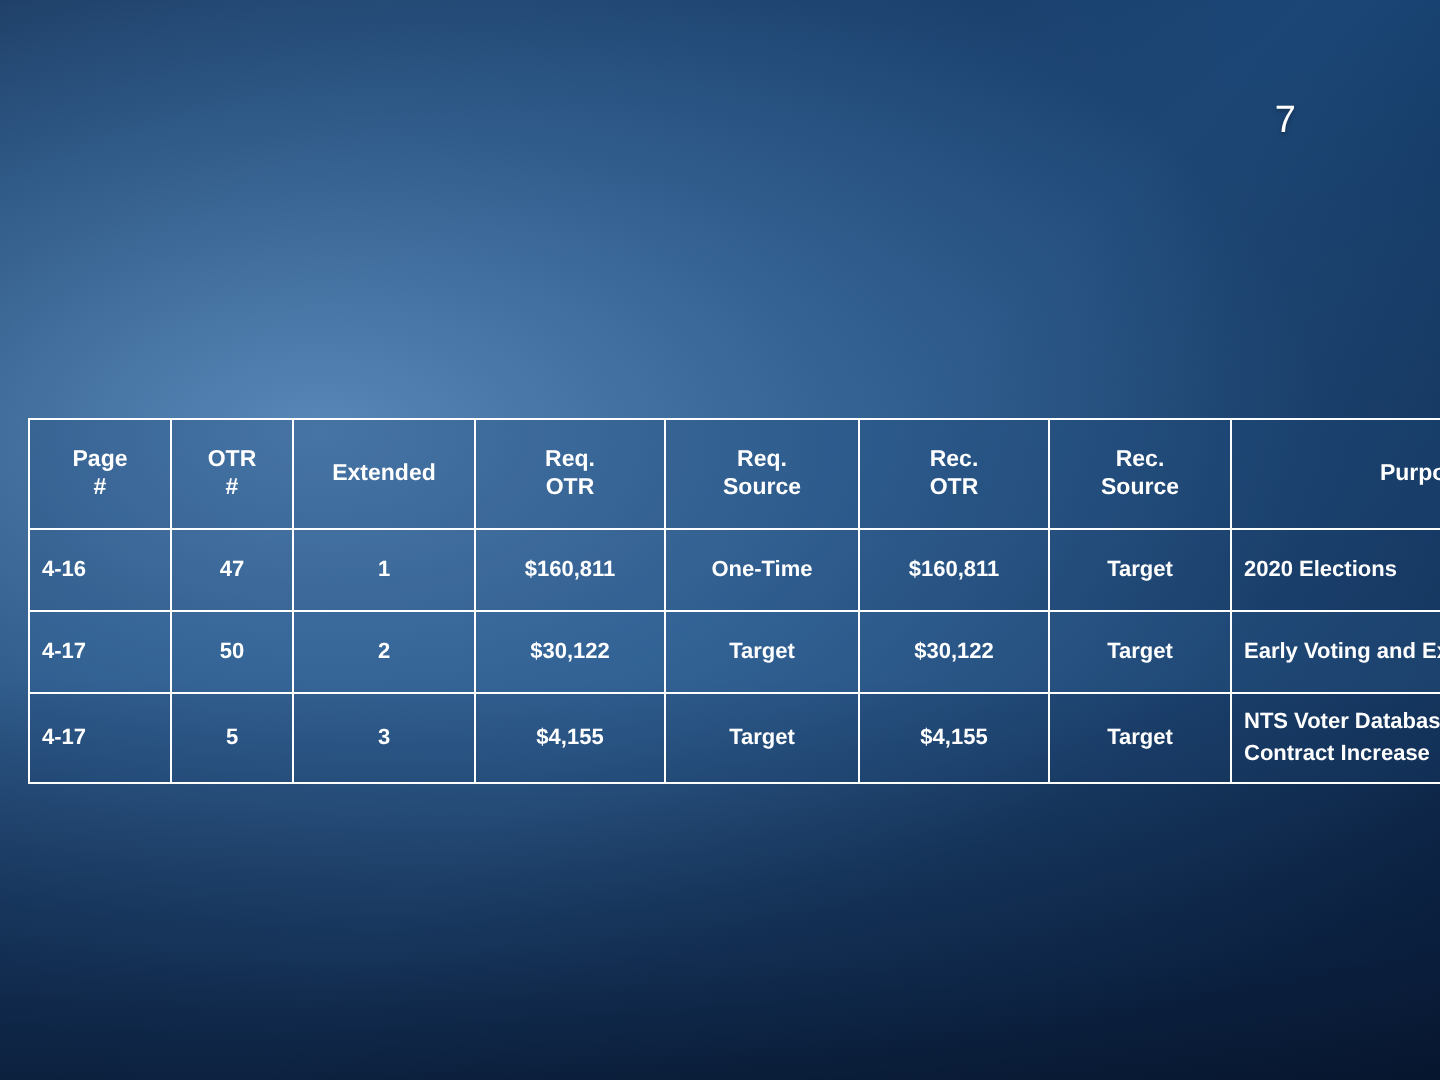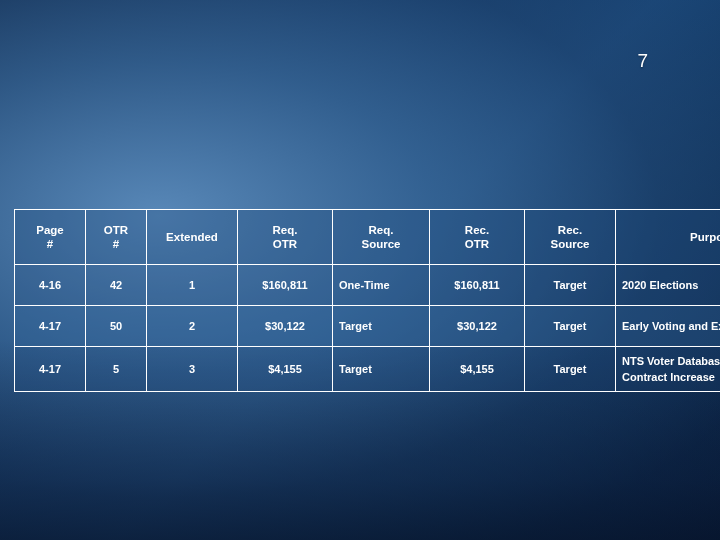--- a/index.html
+++ b/index.html
@@ -82,25 +82,25 @@
   }
   table.otr tbody td {
     height: 28px;
     font-weight: bold;
     font-size: 11px;
     background: rgba(30,74,124,0.22);
   }
   table.otr tbody tr.alt td {
     background: rgba(46,96,150,0.34);
   }
-  .c-page { width: 58px; text-align: center; }
+  .c-page { width: 58px; }
   .c-otrnum { width: 48px; text-align: center; }
   .c-priority { width: 78px; text-align: center; }
   .c-reqotr { width: 82px; text-align: center; }
-  .c-reqsrc { width: 84px; text-align: left; }
+  .c-reqsrc { width: 84px; text-align: center; }
   .c-recotr { width: 82px; text-align: center; }
   .c-recsrc { width: 78px; text-align: center; }
   .c-purpose { width: 182px; text-align: left; padding-left: 8px; line-height: 16px; }
   .purpose-head { text-align: center; }
   .hdr-2line { display: block; }
 </style>
 </head>
 <body>
 
 <div class="slide">
@@ -135,21 +135,21 @@
           <th class="c-recsrc">
             <span class="hdr-2line">Rec.</span>
             <span class="hdr-2line">Source</span>
           </th>
           <th class="c-purpose purpose-head">Purpose</th>
         </tr>
       </thead>
       <tbody>
         <tr>
           <td class="c-page">4-16</td>
-          <td class="c-otrnum">42</td>
+          <td class="c-otrnum">47</td>
           <td class="c-priority">1</td>
           <td class="c-reqotr">$160,811</td>
           <td class="c-reqsrc">One-Time</td>
           <td class="c-recotr">$160,811</td>
           <td class="c-recsrc">Target</td>
           <td class="c-purpose">2020 Elections</td>
         </tr>
         <tr class="alt">
           <td class="c-page">4-17</td>
           <td class="c-otrnum">50</td>

